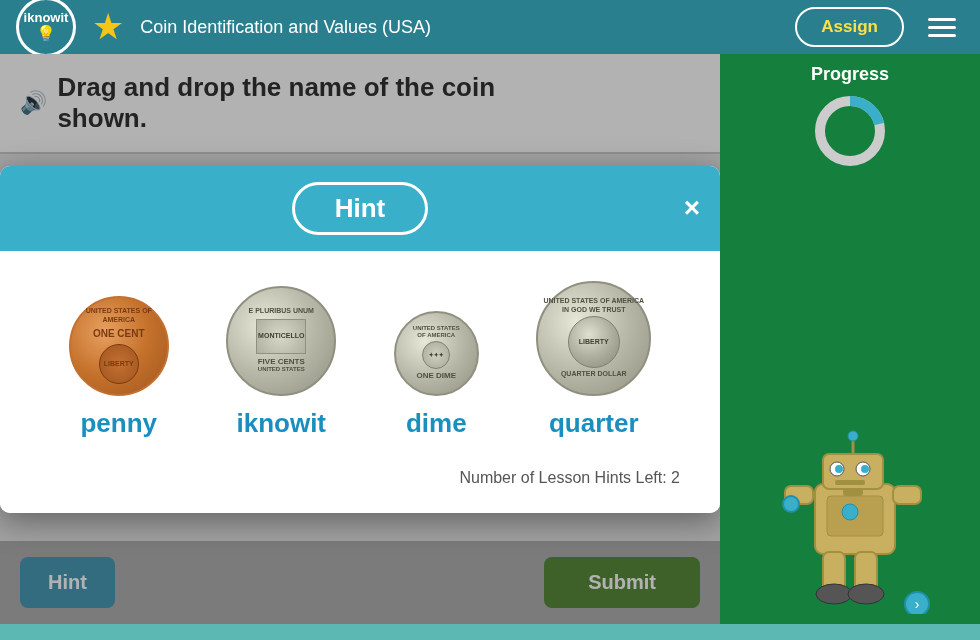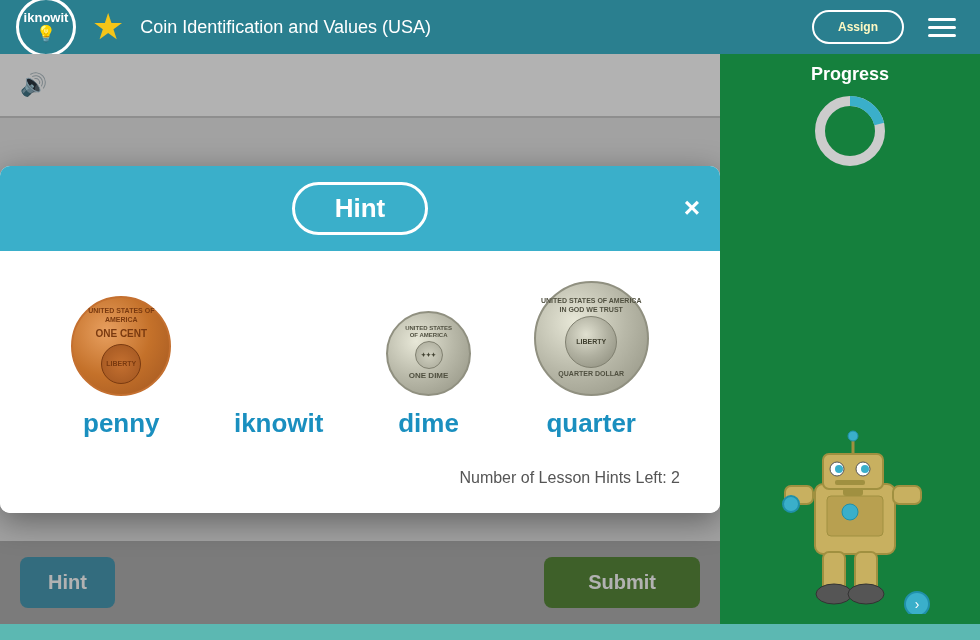--- a/index.html
+++ b/index.html
@@ -45,25 +45,25 @@
       font-size: 36px;
       color: #f5c518;
     }
     .lesson-title {
       color: #fff;
       font-size: 18px;
       flex: 1;
     }
     .assign-btn {
       background: transparent;
-      color: #fef9c3;
+      color: #fde047;
       border: 2px solid #fff;
       border-radius: 20px;
       padding: 8px 24px;
-      font-size: 12px;
+      font-size: 17px;
       cursor: pointer;
       font-weight: bold;
     }
     .menu-btn {
       background: transparent;
       border: none;
       cursor: pointer;
       display: flex;
       flex-direction: column;
       gap: 5px;
@@ -307,20 +307,25 @@
     <span></span>
   </button>
 </div>
 
 <div class="main">
 
   <div class="content-area">
 
     <div class="question-bar">
       <span class="sound-icon">🔊</span>
+      <div>
+        <span style="font-size:26px;font-weight:bold;color:#333;">Drag and drop the name of the coin</span>
+        <br>
+        <span style="font-size:26px;font-weight:bold;color:#333;">shown.</span>
+      </div>
     </div>
 
     <div class="bottom-bar">
       <button class="hint-btn">Hint</button>
       <button class="submit-btn">Submit</button>
     </div>
 
     <div class="modal-overlay">
       <div class="modal">
 
@@ -341,20 +346,30 @@
                   <div style="font-size:10px;font-weight:bold;color:#7a3a10;margin:4px 0;">ONE CENT</div>
                   <div style="width:40px;height:40px;background:radial-gradient(circle,#c47030,#a05520);border-radius:50%;border:1px solid #7a3a10;display:flex;align-items:center;justify-content:center;">
                     <span style="font-size:7px;color:#7a3a10;text-align:center;font-weight:bold;">LIBERTY</span>
                   </div>
                 </div>
               </div>
               <span class="coin-name">penny</span>
             </div>
 
             <div class="coin-item">
+              <div class="coin-circle coin-nickel">
+                <div class="coin-detail">
+                  <div style="font-size:7px;font-weight:bold;color:#505040;">E PLURIBUS UNUM</div>
+                  <div style="width:50px;height:35px;background:radial-gradient(circle,#d8d8c8,#b0b0a0);border:1px solid #909080;display:flex;align-items:center;justify-content:center;margin:3px 0;">
+                    <span style="font-size:7px;color:#404030;text-align:center;">MONTICELLO</span>
+                  </div>
+                  <div style="font-size:8px;font-weight:bold;color:#505040;">FIVE CENTS</div>
+                  <div style="font-size:6px;color:#505040;">UNITED STATES</div>
+                </div>
+              </div>
               <span class="coin-name">iknowit</span>
             </div>
 
             <div class="coin-item">
               <div class="coin-circle coin-dime">
                 <div class="coin-detail">
                   <div style="font-size:6px;font-weight:bold;color:#505040;">UNITED STATES</div>
                   <div style="font-size:6px;color:#505040;">OF AMERICA</div>
                   <div style="width:28px;height:28px;background:radial-gradient(circle,#d0d0c0,#a8a898);border-radius:50%;border:1px solid #808070;display:flex;align-items:center;justify-content:center;margin:2px 0;">
                     <span style="font-size:6px;color:#404030;">✦✦✦</span>

